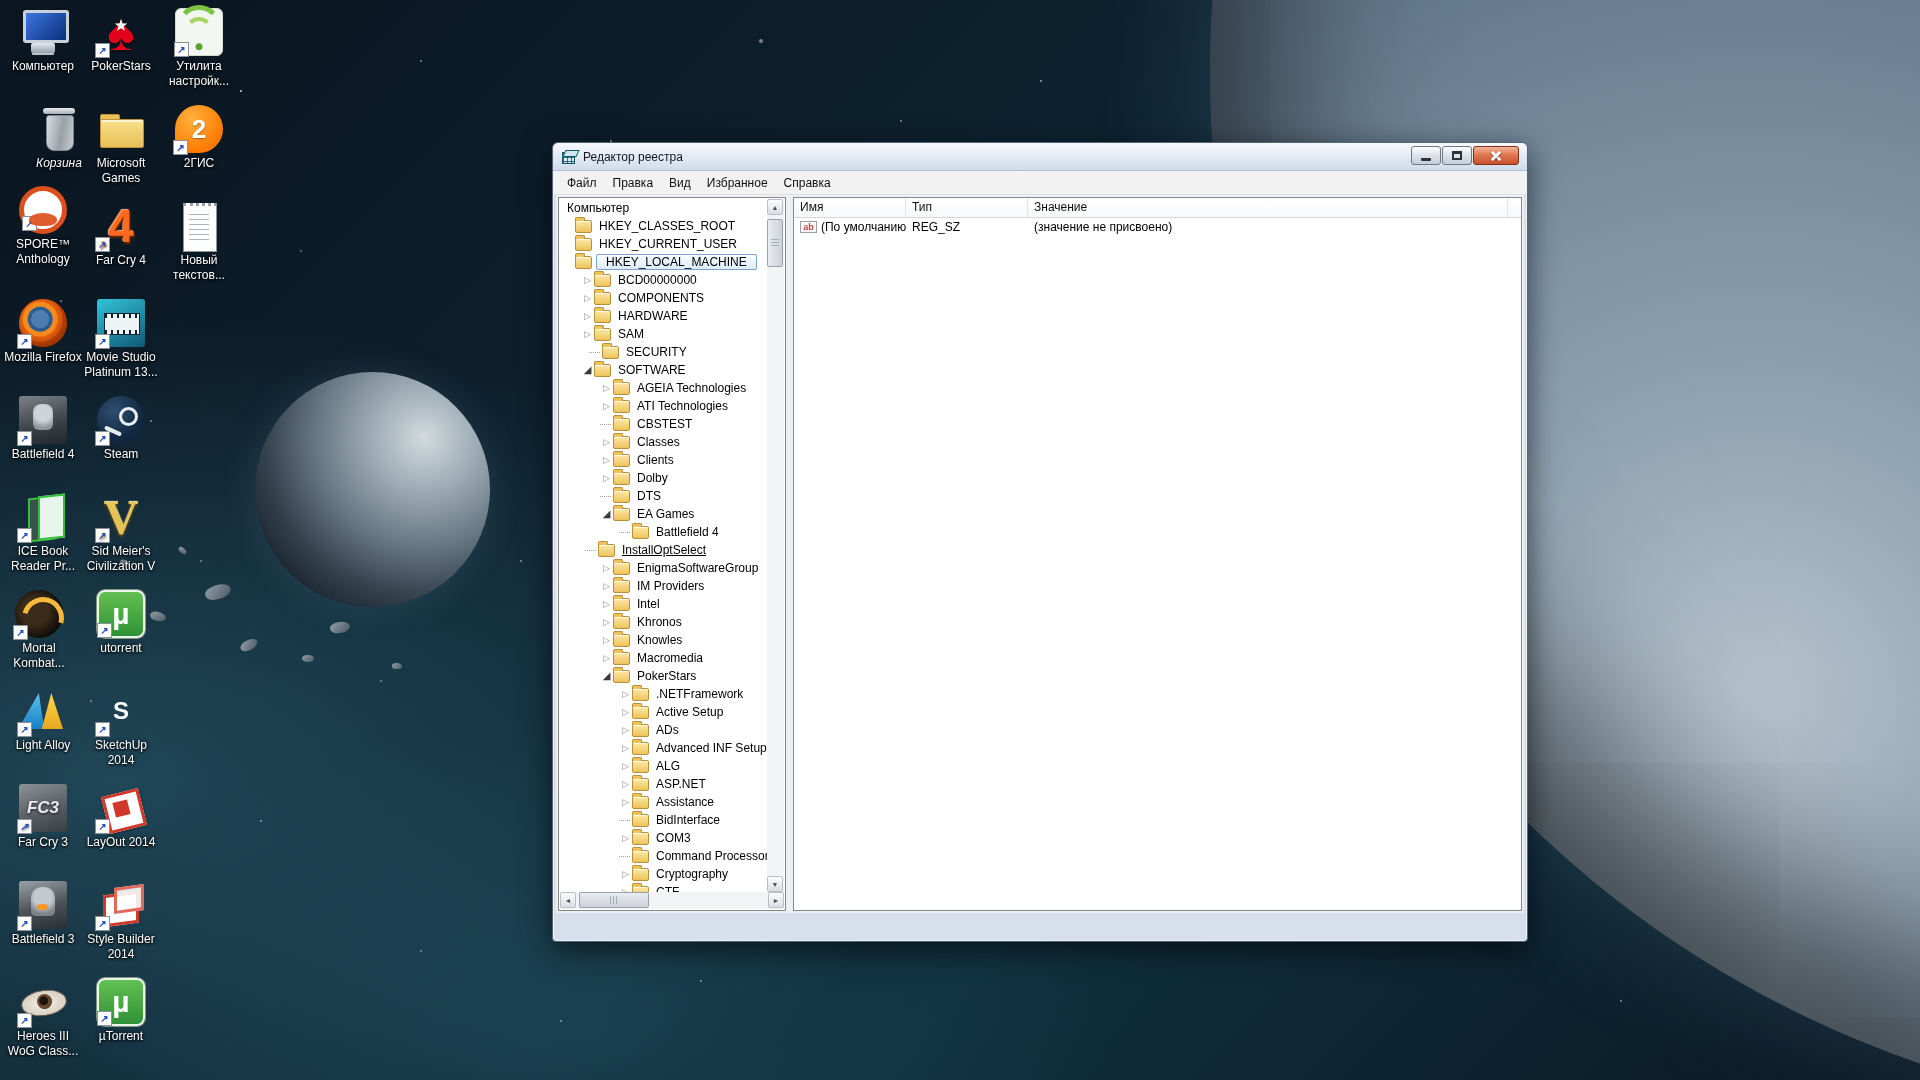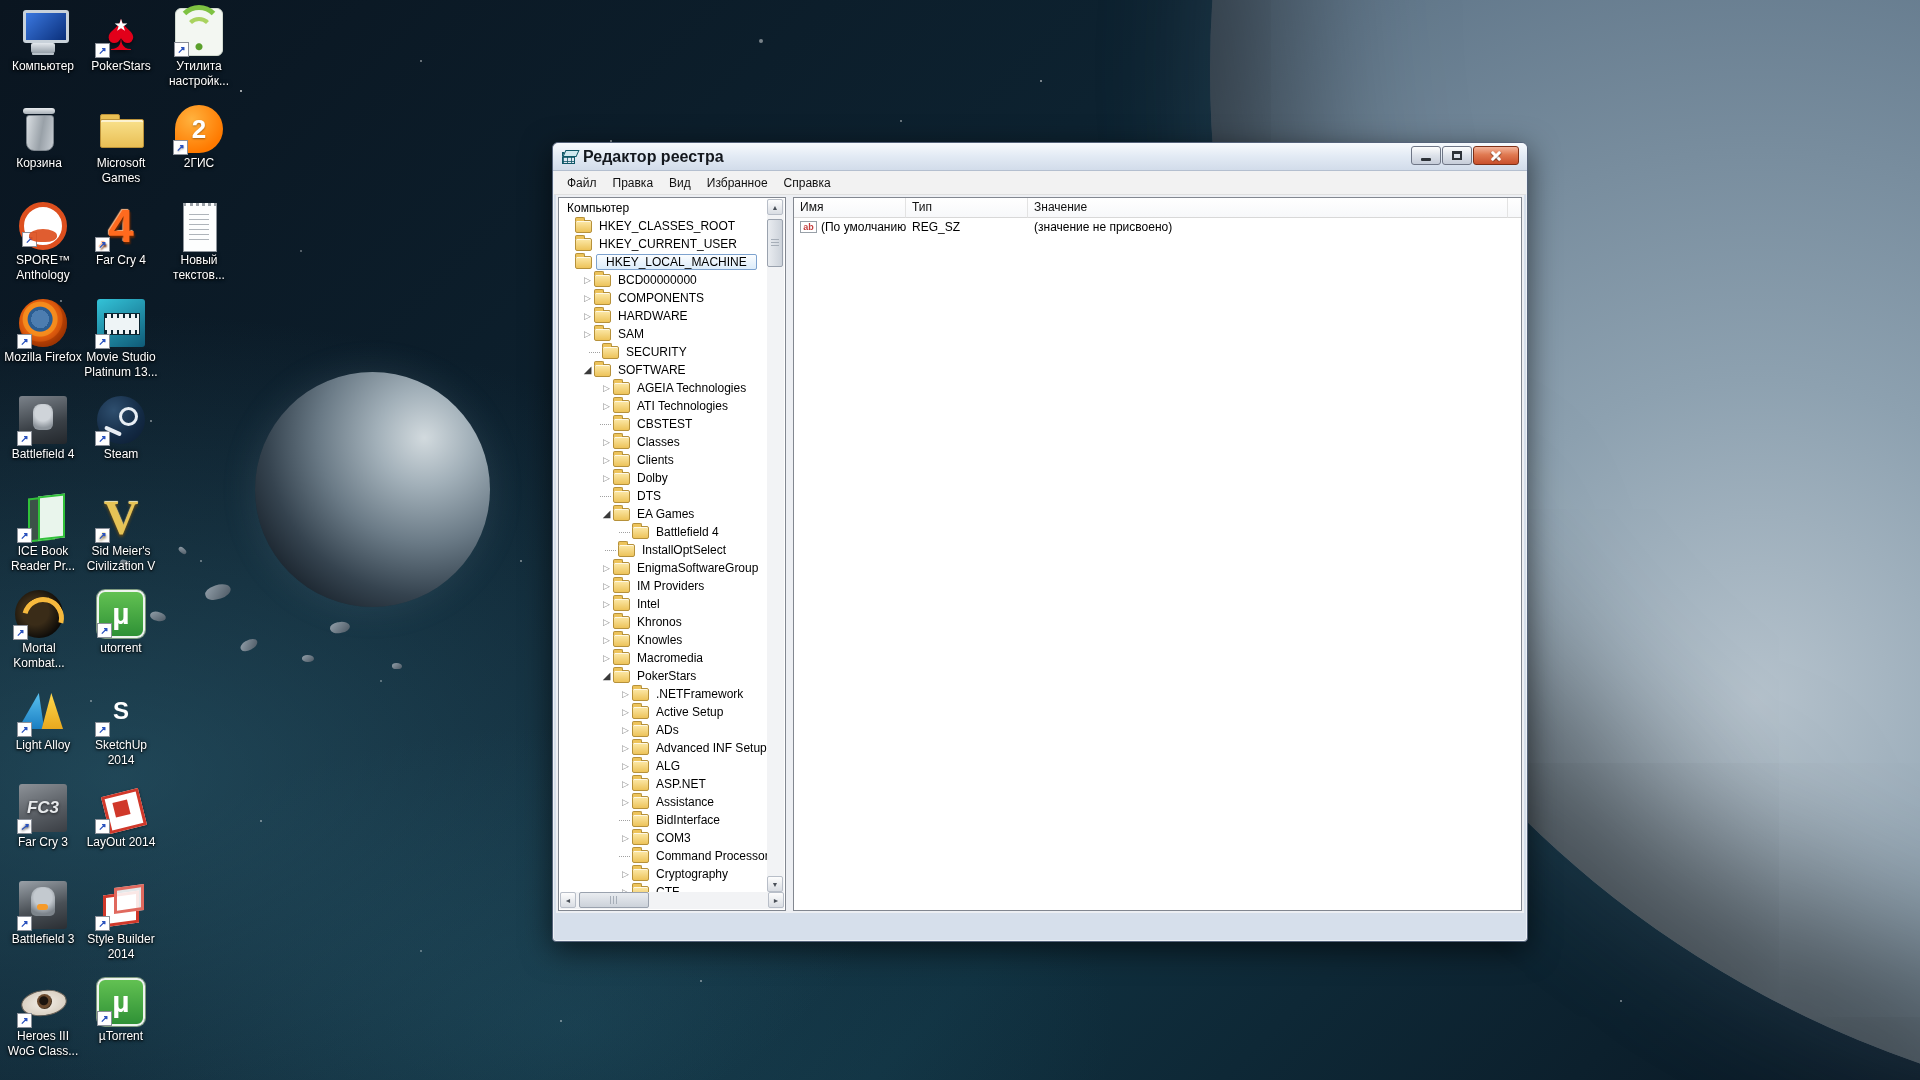--- a/index.html
+++ b/index.html
@@ -156,21 +156,21 @@
     padding:0 8px; border-radius:6px 6px 0 0;
     background:linear-gradient(#f7fafd,#e2eaf4 50%,#d2dcea); border-bottom:1px solid #b4bfcf; }
   .app-icon { width:16px; height:16px; margin-right:6px; position:relative; flex:none; }
   .app-icon::before { content:""; position:absolute; left:1px; bottom:1px; width:11px; height:10px;
     background:linear-gradient(#59d4e4,#1f8ea6); border:1px solid #0e5666;
     background-image:linear-gradient(rgba(14,86,102,.8) 1px, transparent 1px),
                      linear-gradient(90deg, rgba(14,86,102,.8) 1px, transparent 1px);
     background-size:4px 4px; }
   .app-icon::after { content:""; position:absolute; left:3px; top:1px; width:12px; height:5px;
     background:#cfe8ef; border:1px solid #0e5666; transform:skewX(-24deg); }
-  .title { font-size:16px; color:#14181e;font-weight:bold; }
+  .title { font-size:12px; color:#14181e; }
   .controls { position:absolute; top:3px; right:8px; display:flex; gap:1px; }
   .wbtn { height:19px; border:1px solid #6f7686; border-radius:3px; display:flex; align-items:center;
     justify-content:center; background:linear-gradient(#fdfdfd,#dde2ea 50%,#c6cdd9); position:relative; }
   .wbtn.min, .wbtn.max { width:30px; }
   .wbtn.close { width:46px; background:linear-gradient(#f3b49b,#e07a52 45%,#c9502c);
     border-color:#7e3017; }
   .glyph-min { width:10px; height:3px; background:#2d3238; border-radius:1px; margin-top:8px; }
   .glyph-max { width:10px; height:9px; border:2px solid #2d3238; border-top-width:3px; }
   .x1,.x2 { position:absolute; left:50%; top:50%; width:12px; height:3px; background:#fff;
     border-radius:1px; box-shadow:0 1px 1px rgba(0,0,0,.35); }
@@ -262,33 +262,33 @@
           <span class="sc"></span>
         </div>
         <div class="dlabel">PokerStars</div>
       </div>
       <div class="dicon" style="left: 160px; top: 8px;">
         <div class="ic g-wifi">
           <span class="sc"></span>
         </div>
         <div class="dlabel">Утилита настройк...</div>
       </div>
-      <div class="dicon" style="left: 0; top: 105px;">
+      <div class="dicon" style="left: 20px; top: 105px; font-style: italic;">
         <div class="ic g-trash"></div>
         <div class="dlabel">Корзина</div>
       </div>
       <div class="dicon" style="left: 82px; top: 105px;">
         <div class="ic g-folder"></div>
         <div class="dlabel">Microsoft Games</div>
       </div>
       <div class="dicon" style="left: 160px; top: 105px;">
         <div class="ic g-gis">2<span class="sc"></span></div>
         <div class="dlabel">2ГИС</div>
       </div>
-      <div class="dicon" style="left: 4px; top: 202px;">
+      <div class="dicon" style="left: 4px; top: 186px;">
         <div class="ic g-spore">
           <span class="sc"></span>
         </div>
         <div class="dlabel">SPORE™ Anthology</div>
       </div>
       <div class="dicon" style="left: 82px; top: 202px;">
         <div class="ic g-fc4">4<span class="sc"></span></div>
         <div class="dlabel">Far Cry 4</div>
       </div>
       <div class="dicon" style="left: 160px; top: 202px;">
@@ -498,21 +498,21 @@
             <div class="trow" style="padding-left: 40px;">
               <span class="arr exp">◢</span>
               <span class="folder"></span>
               <span class="tlabel">EA Games</span>
             </div>
             <div class="trow" style="padding-left: 59px;">
               <span class="arr stub"></span>
               <span class="folder"></span>
               <span class="tlabel">Battlefield 4</span>
             </div>
-            <div class="trow" style="padding-left: 45px;">
+            <div class="trow" style="padding-left: 25px; text-decoration: underline;">
               <span class="arr stub"></span>
               <span class="folder"></span>
               <span class="tlabel">InstallOptSelect</span>
             </div>
             <div class="trow" style="padding-left: 40px;">
               <span class="arr col">▷</span>
               <span class="folder"></span>
               <span class="tlabel">EnigmaSoftwareGroup</span>
             </div>
             <div class="trow" style="padding-left: 40px;">

